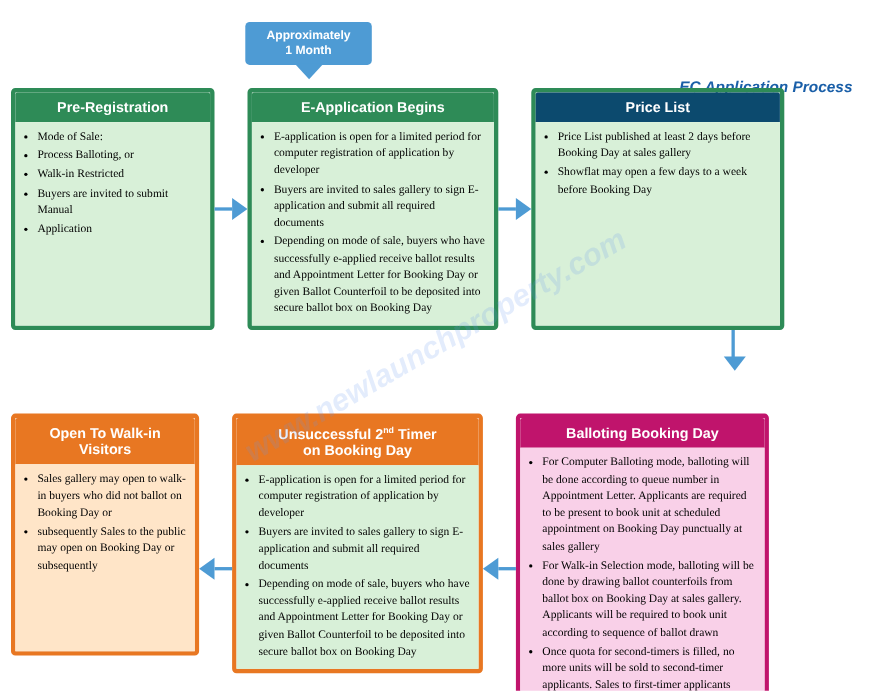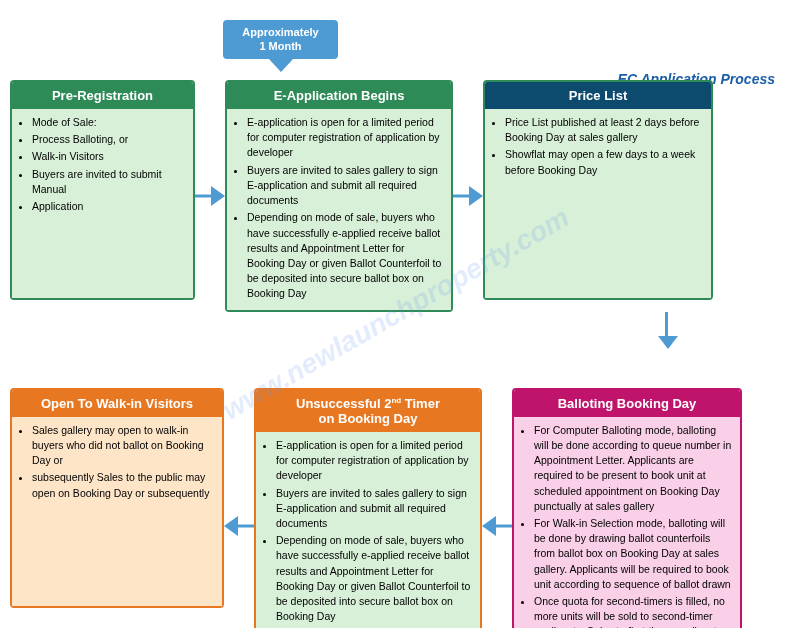--- a/index.html
+++ b/index.html
@@ -57,21 +57,21 @@
     
     .top-row {
       display: flex;
       flex-direction: row;
       align-items: flex-start;
       margin-top: 72px;
       gap: 0;
       position: relative;
     }
     .box {
-      border: 2px solid #0ea5e9;
+      border: 4px solid #0ea5e9;
       border-radius: 4px;
       display: flex;
       flex-direction: column;
       min-height: 220px;
     }
     .box-header {
       padding: 6px 8px;
       font-weight: bold;
       font-size: 13px;
       text-align: center;
@@ -81,20 +81,21 @@
     .box-body {
       background: #d8f0d8;
       padding: 6px 8px;
       font-size: 10.5px;
       line-height: 1.45;
       flex: 1;
     }
     .box-body ul {
       padding-left: 12px;
       list-style: disc;
+      font-family: Liberation Serif, serif;
     }
     .box-body li {
       margin-bottom: 2px;
     }
     
     .box-prereg {
       width: 185px;
       border-color: #2e8b57;
     }
     .box-prereg .box-header { background: #2e8b57; }
@@ -147,21 +148,21 @@
       display: flex;
       flex-direction: row;
       align-items: flex-start;
       margin-top: 38px;
       gap: 0;
       position: relative;
     }
 
     
     .box-walkIn {
-      width: 214px;
+      width: 171px;
       border-color: #e87722;
     }
     .box-walkIn .box-header { background: #e87722; }
 
     .box-unsuccessful {
       width: 228px;
       border-color: #e87722;
     }
     .box-unsuccessful .box-header { background: #e87722; }
     .box-unsuccessful .box-body { background: #d8f0d8; }
@@ -245,21 +246,21 @@
   <div class="rows-wrap">
 
     <div class="top-row">
 
       <div class="box box-prereg">
         <div class="box-header">Pre-Registration</div>
         <div class="box-body">
           <ul>
             <li>Mode of Sale:</li>
             <li>Process Balloting, or</li>
-            <li>Walk-in Visitors</li>
+            <li>Walk-in Restricted</li>
             <li>Buyers are invited to submit Manual</li>
             <li>Application</li>
           </ul>
         </div>
       </div>
 
       <div class="arrow-right"></div>
 
       <div class="box box-eapp">
         <div class="box-header">E-Application Begins</div>

